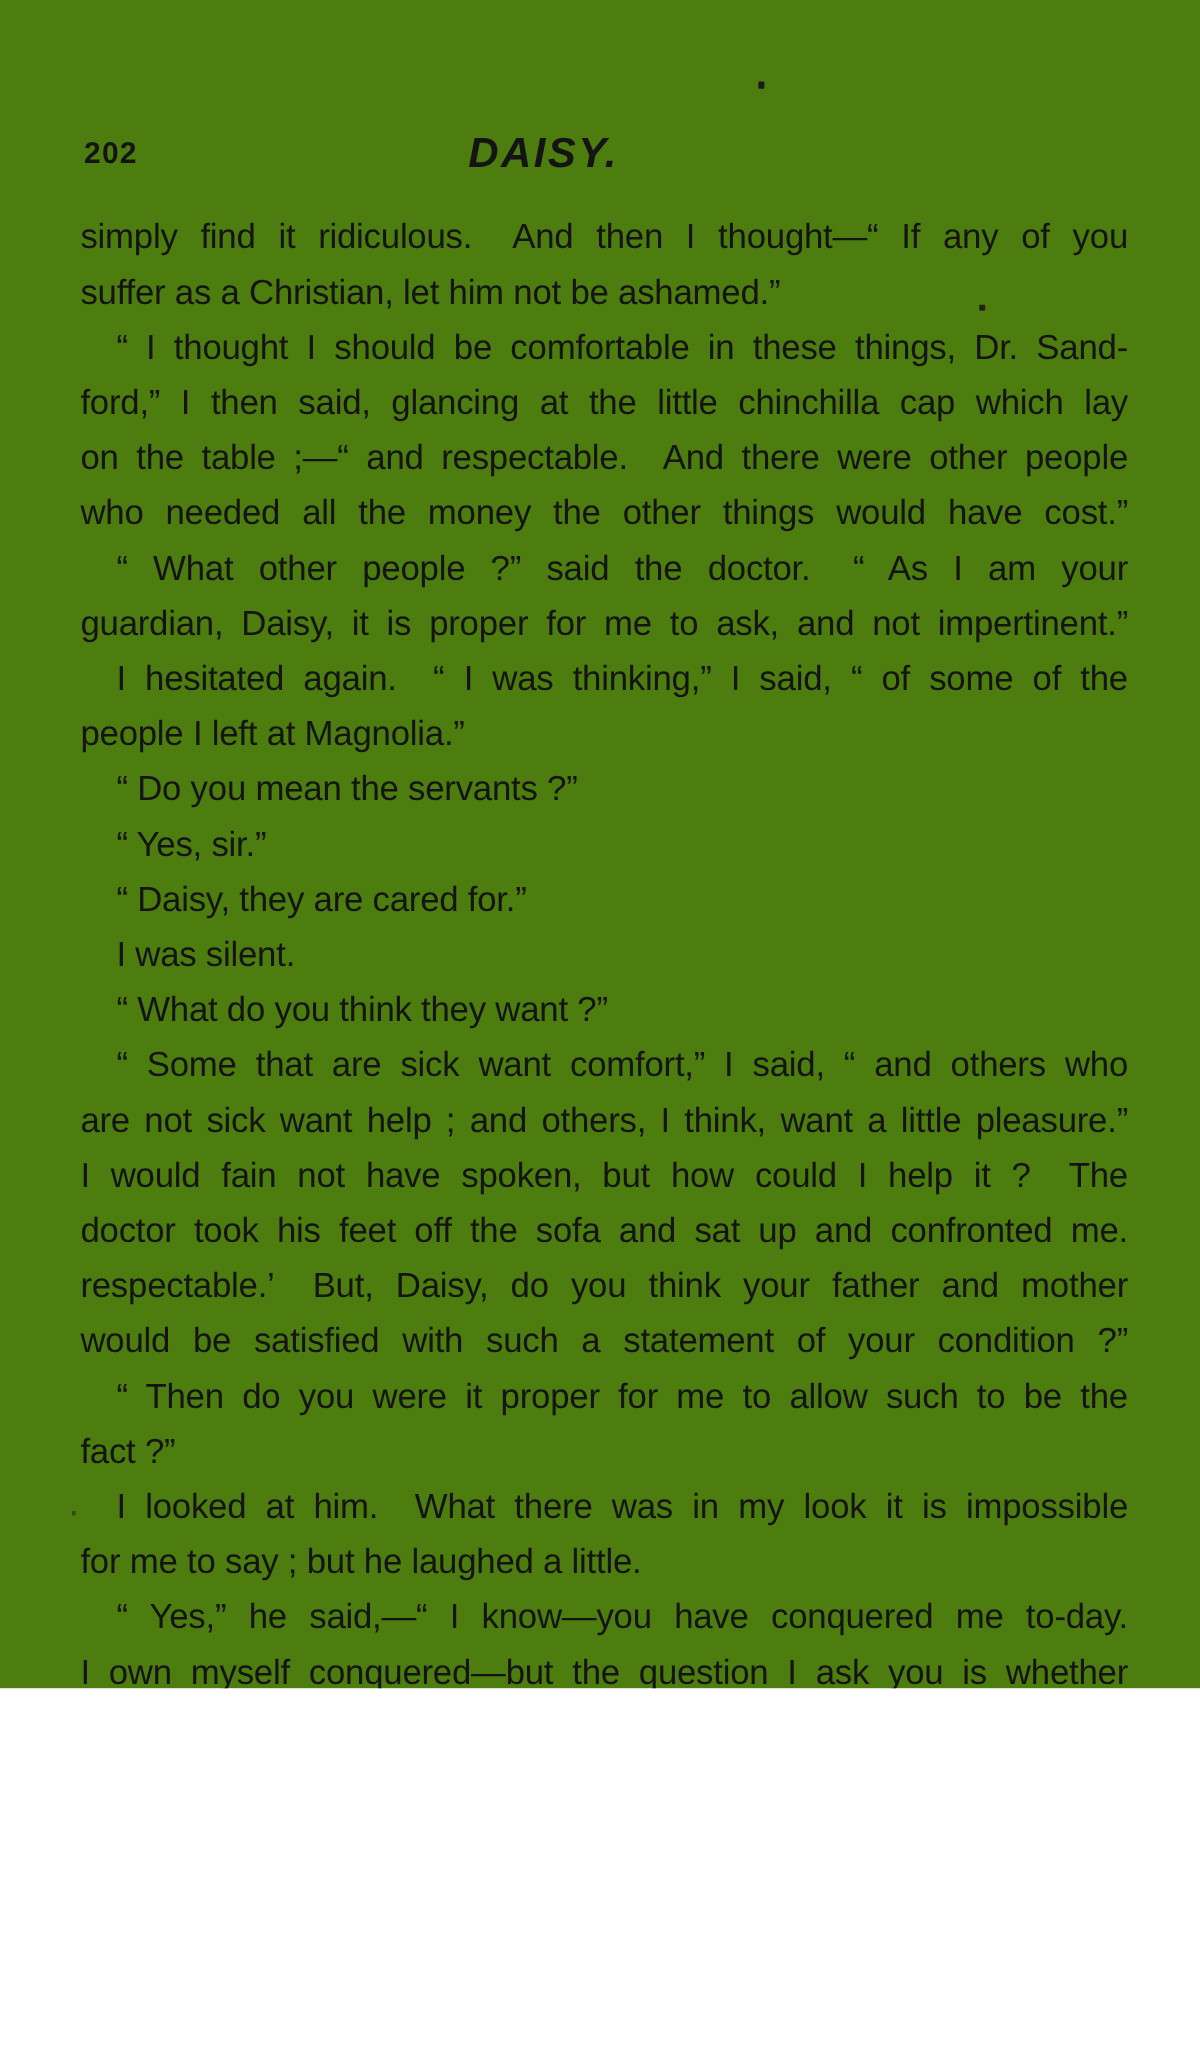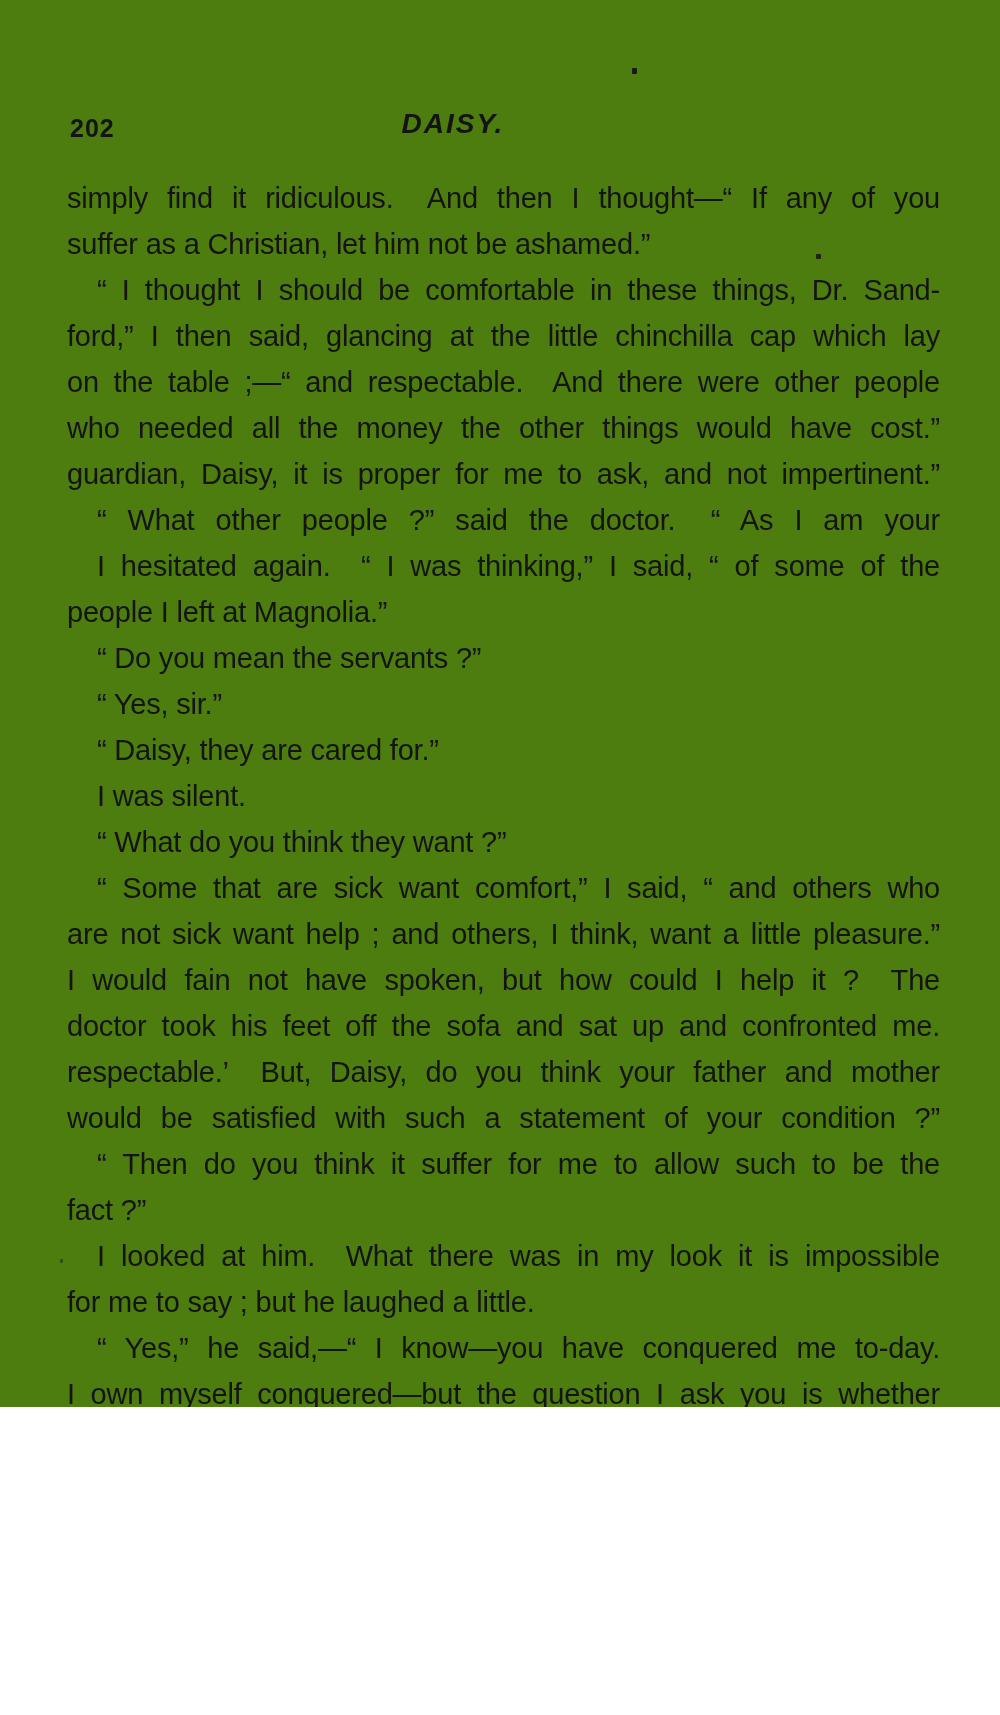--- a/index.html
+++ b/index.html
@@ -25,21 +25,21 @@
     top: 6px;
     font-size: 25px;
     font-weight: 700;
     letter-spacing: 1px;
   }
   .running-title {
     position: absolute;
     left: 453px;
     top: 0;
     transform: translateX(-50%);
-    font-size: 28px;
+    font-size: 35px;
     font-style: italic;
     font-weight: 700;
     letter-spacing: 2px;
   }
   .body-text {
     position: absolute;
     top: 182px;
     left: 67px;
     width: 873px;
   }
@@ -71,36 +71,36 @@
     <span class="running-title">DAISY.</span>
   </header>
 
   <main class="body-text" id="body-text">
       <div class="line justify">simply find it ridiculous.  And then I thought—“ If any of you</div>
       <div class="line">suffer as a Christian, let him not be ashamed.”</div>
       <div class="line indent justify">“ I thought I should be comfortable in these things, Dr. Sand-</div>
       <div class="line justify">ford,” I then said, glancing at the little chinchilla cap which lay</div>
       <div class="line justify">on the table ;—“ and respectable.  And there were other people</div>
       <div class="line justify">who needed all the money the other things would have cost.”</div>
+      <div class="line indent justify">“ What other people ?” said the doctor.  “ As I am your</div>
       <div class="line justify">guardian, Daisy, it is proper for me to ask, and not impertinent.”</div>
-      <div class="line indent justify">“ What other people ?” said the doctor.  “ As I am your</div>
       <div class="line indent justify">I hesitated again.  “ I was thinking,” I said, “ of some of the</div>
       <div class="line">people I left at Magnolia.”</div>
       <div class="line indent">“ Do you mean the servants ?”</div>
       <div class="line indent">“ Yes, sir.”</div>
       <div class="line indent">“ Daisy, they are cared for.”</div>
       <div class="line indent">I was silent.</div>
       <div class="line indent">“ What do you think they want ?”</div>
       <div class="line indent justify">“ Some that are sick want comfort,” I said, “ and others who</div>
       <div class="line justify">are not sick want help ; and others, I think, want a little pleasure.”</div>
       <div class="line justify">I would fain not have spoken, but how could I help it ?  The</div>
       <div class="line justify">doctor took his feet off the sofa and sat up and confronted me.</div>
       <div class="line justify">respectable.’  But, Daisy, do you think your father and mother</div>
       <div class="line justify">would be satisfied with such a statement of your condition ?”</div>
-      <div class="line indent justify">“ Then do you think it suffer for me to allow such to be the</div>
+      <div class="line indent justify">“ Then do you were it proper for me to allow such to be the</div>
       <div class="line">fact ?”</div>
       <div class="line indent justify">I looked at him.  What there was in my look it is impossible</div>
       <div class="line">for me to say ; but he laughed a little.</div>
       <div class="line indent justify">“ Yes,” he said,—“ I know—you have conquered me to-day.</div>
       <div class="line justify">I own myself conquered—but the question I ask you is whether</div>
       <div class="line">I am justifiable.”</div>
     </main>
 
   <div id="specks">
       <div class="speck" style="left: 632px; top: 68px; width: 5px; height: 6px; opacity: 1;"></div>

